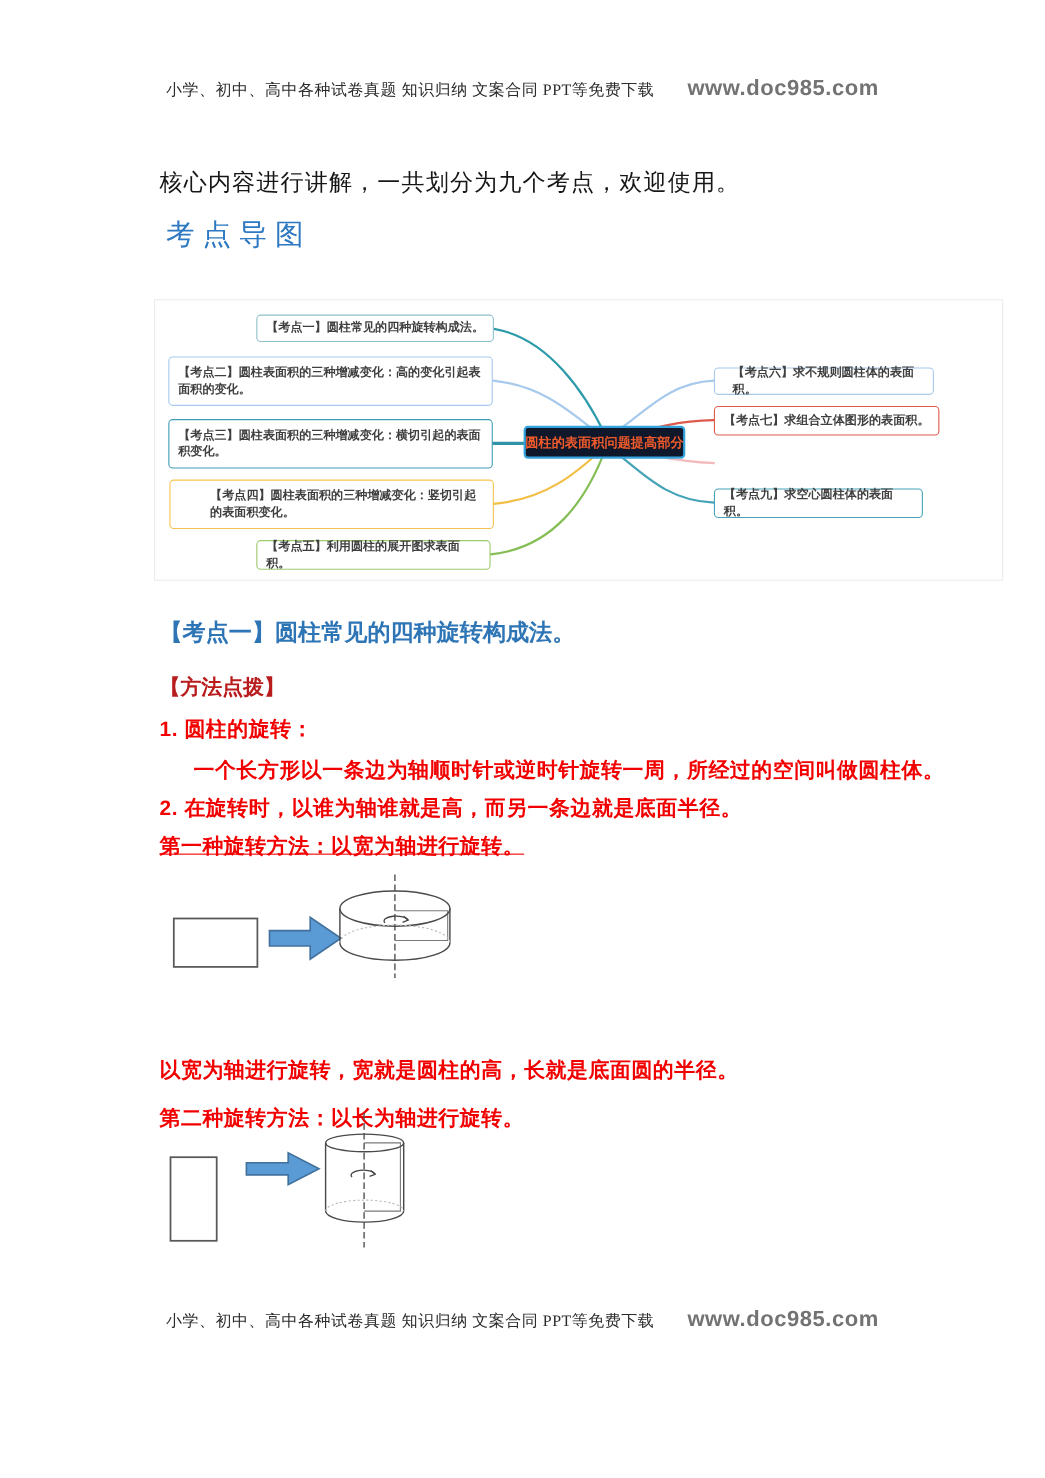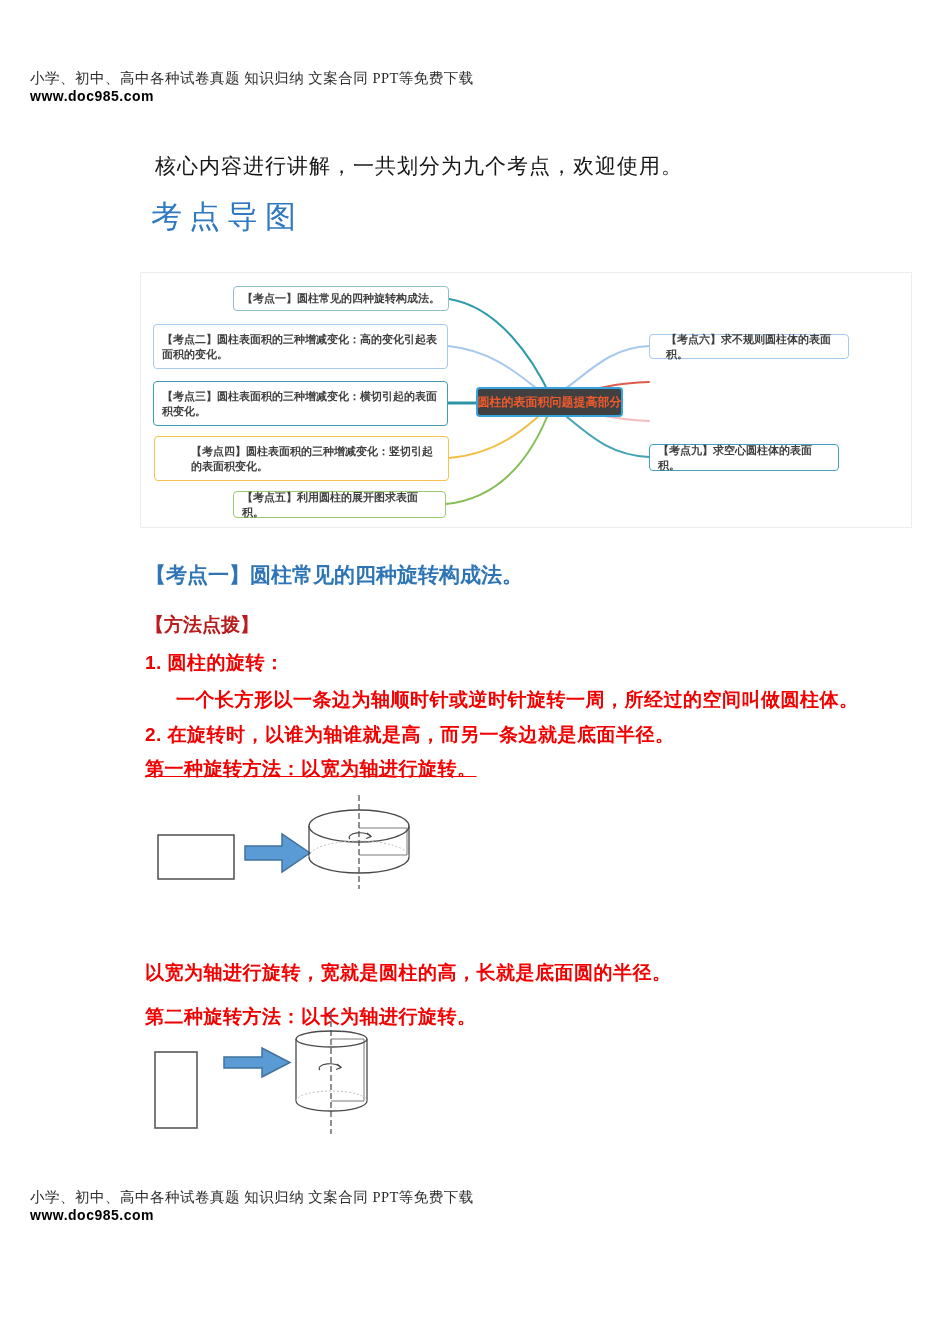--- a/index.html
+++ b/index.html
@@ -14,33 +14,32 @@
   }
   .abs { position: absolute; }
 
   
   .hf {
     left: 0; width: 950px;
     display: flex; justify-content: center; align-items: baseline;
     font-family: "Liberation Serif", "DejaVu Serif", serif;
     font-size: 14.5px; color: #2b2b2b; letter-spacing: 0.5px;
     white-space: nowrap;
-    flex-direction: column;
-  }
-  .hf .site { font-family: "Liberation Sans", sans-serif; font-weight: bold; margin-left: 30px; font-size: 14px; color:#000000; }
+  }
+  .hf .site { font-family: "Liberation Sans", sans-serif; font-weight: bold; margin-left: 30px; font-size: 20px; color:#737373; }
 
   .intro {
-    left: 155px; top: 152px;
+    left: 145px; top: 152px;
     font-size: 21px; color: #161616; letter-spacing: 1px;
     white-space: nowrap;
   }
   .map-title {
     left: 151px; top: 196px;
     font-family: "DejaVu Serif", "Liberation Serif", serif;
-    font-size: 31px; color: #2E79C2; letter-spacing: 7px;
+    font-size: 26px; color: #2E79C2; letter-spacing: 7px;
     white-space: nowrap;
     text-align: center;
   }
 
   
   .mindmap {
     left: 140px; top: 272px; width: 772px; height: 256px;
     background: #ffffff; border: 1px solid #ececec;
   }
   .mindmap svg.links { position: absolute; left: 0; top: 0; }
@@ -58,21 +57,21 @@
   .n3 { left: 12px;  top: 108px; width: 295px; height: 45px; border: 1.6px solid #3D9DB3; }
   .n4 { left: 13px;  top: 163px; width: 295px; height: 45px; border: 1.6px solid #F5C34C; padding-left: 36px; }
   .n5 { left: 92px;  top: 218px; width: 213px; height: 27px; border: 1.4px solid #9CCB6B; }
   .n6 { left: 508px; top: 61px;  width: 200px; height: 25px; border: 1.4px solid #A6C9EC; padding-left: 16px; }
   .n7 { left: 508px; top: 96px;  width: 205px; height: 27px; border: 1.6px solid #DD5A4C; }
   .n8 { left: 508px; top: 136px; width: 240px; height: 25px; border: 1.4px solid #F3BBBD; }
   .n9 { left: 508px; top: 171px; width: 190px; height: 27px; border: 1.6px solid #44A3B6; }
   .center-node {
     left: 335px; top: 114px; width: 147px; height: 30px;
     border: 2px solid #35A3DC; border-radius: 4px;
-    background: #404040;
+    background: #0f172a;
     display: flex; align-items: center; justify-content: center;
     font-size: 12px; font-weight: bold; color: #EE5A2B;
     position: absolute; white-space: nowrap;
   }
 
   
   .section-heading {
     left: 145px; top: 561px;
     font-size: 21px; font-weight: bold; color: #2E75B6;
     white-space: nowrap;
@@ -121,20 +120,21 @@
       <path d="M 508,109 C 468,110 443,119 412,127" stroke="#DD5A4C" stroke-width="2" fill="none" stroke-linecap="round"></path>
       <path d="M 508,148 C 468,146 443,139 412,131" stroke="#F3BBBD" stroke-width="2" fill="none" stroke-linecap="round"></path>
       <path d="M 508,184 C 463,182 443,156 412,133" stroke="#44A3B6" stroke-width="2" fill="none" stroke-linecap="round"></path>
     </svg>
     <div class="node n1">【考点一】圆柱常见的四种旋转构成法。</div>
     <div class="node n2">【考点二】圆柱表面积的三种增减变化：高的变化引起表面积的变化。</div>
     <div class="node n3">【考点三】圆柱表面积的三种增减变化：横切引起的表面积变化。</div>
     <div class="node n4">【考点四】圆柱表面积的三种增减变化：竖切引起的表面积变化。</div>
     <div class="node n5">【考点五】利用圆柱的展开图求表面积。</div>
     <div class="node n6">【考点六】求不规则圆柱体的表面积。</div>
+    <div class="node n7">【考点七】求组合立体图形的表面积。</div>
     <div class="node n9">【考点九】求空心圆柱体的表面积。</div>
     <div class="center-node">圆柱的表面积问题提高部分</div>
   </div>
 
   <div class="abs section-heading">【考点一】圆柱常见的四种旋转构成法。</div>
 
   <div class="abs tip-title">【方法点拨】</div>
   <div class="abs redline r1">1. 圆柱的旋转：</div>
   <div class="abs redline r2">一个长方形以一条边为轴顺时针或逆时针旋转一周，所经过的空间叫做圆柱体。</div>
   <div class="abs redline r3">2. 在旋转时，以谁为轴谁就是高，而另一条边就是底面半径。</div>

